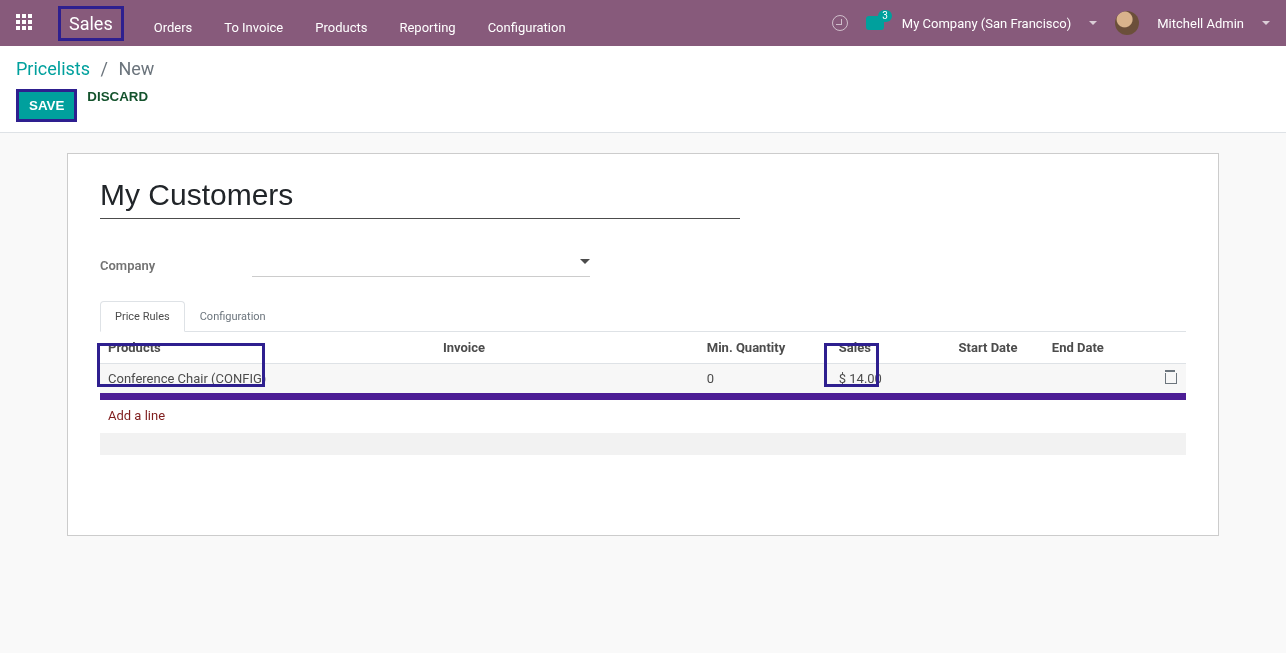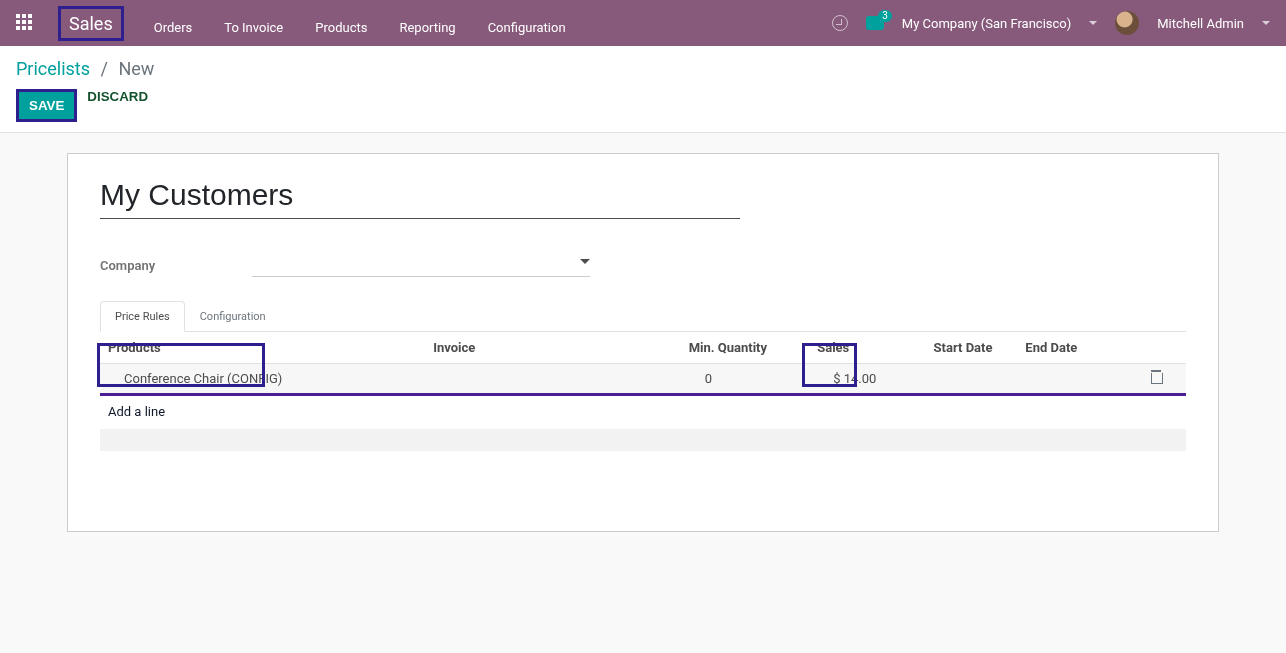--- a/index.html
+++ b/index.html
@@ -42,28 +42,28 @@
   .field-wrap { position:relative; width:338px; }
   .field-caret { position:absolute; right:0; top:6px; width:0; height:0; border-left:5px solid transparent; border-right:5px solid transparent; border-top:5px solid #4c4c4c; }
   
   .tabs { display:flex; border-bottom:1px solid #dee2e6; margin-top:10px; }
   .tab { padding:8px 14px; border:1px solid transparent; border-bottom:none; cursor:pointer; color:#6c757d; font-size:11px; }
   .tab.active { border-color:#dee2e6; border-bottom:1px solid #fff; margin-bottom:-1px; background:#fff; color:#4c4c4c; border-radius:4px 4px 0 0; }
   
   table.rules { width:100%; border-collapse:collapse; margin-top:0; }
   table.rules th { text-align:left; padding:8px 8px; border-bottom:1px solid #dee2e6; font-weight:700; color:#4c4c4c; font-size:13px; }
   table.rules th.num, table.rules td.num { text-align:left; }
-  table.rules td { padding:6px 24px; border-bottom:3px solid #4c1d95; font-size:13px; background:#f7f7f7; }
+  table.rules td { padding:6px 8px; border-bottom:7px solid #4c1d95; font-size:13px; background:#f7f7f7; }
   .td-product-cell { position:relative; }
   .td-product-overlay { position:absolute; left:-3px; top:-21px; height:44px; width:168px; border:3px solid #2e1f8f; pointer-events:none; }
   .td-price-overlay { position:absolute; left:-7px; top:-21px; height:44px; width:55px; border:3px solid #2e1f8f; pointer-events:none; }
   .trash { width:12px; height:14px; position:relative; cursor:pointer; display:inline-block; }
   .trash::before { content:""; position:absolute; top:0; left:1px; width:10px; height:2px; background:#6c757d; }
   .trash::after { content:""; position:absolute; top:3px; left:1px; width:10px; height:10px; border:1px solid #6c757d; border-top:none; }
-  .add-line { color:#0f172a; cursor:pointer; padding:8px 8px 4px; display:inline-block; font-size:13px; }
+  .add-line { color:#7f1d1d; cursor:pointer; padding:8px 8px 4px; display:inline-block; font-size:13px; }
   .bottom-strip { height:22px; background:#f2f2f2; margin-top:6px; }
 </style>
 </head>
 <body>
 
 <div class="topbar">
   <div class="apps-icon">
       <span></span>
       <span></span>
       <span></span>

